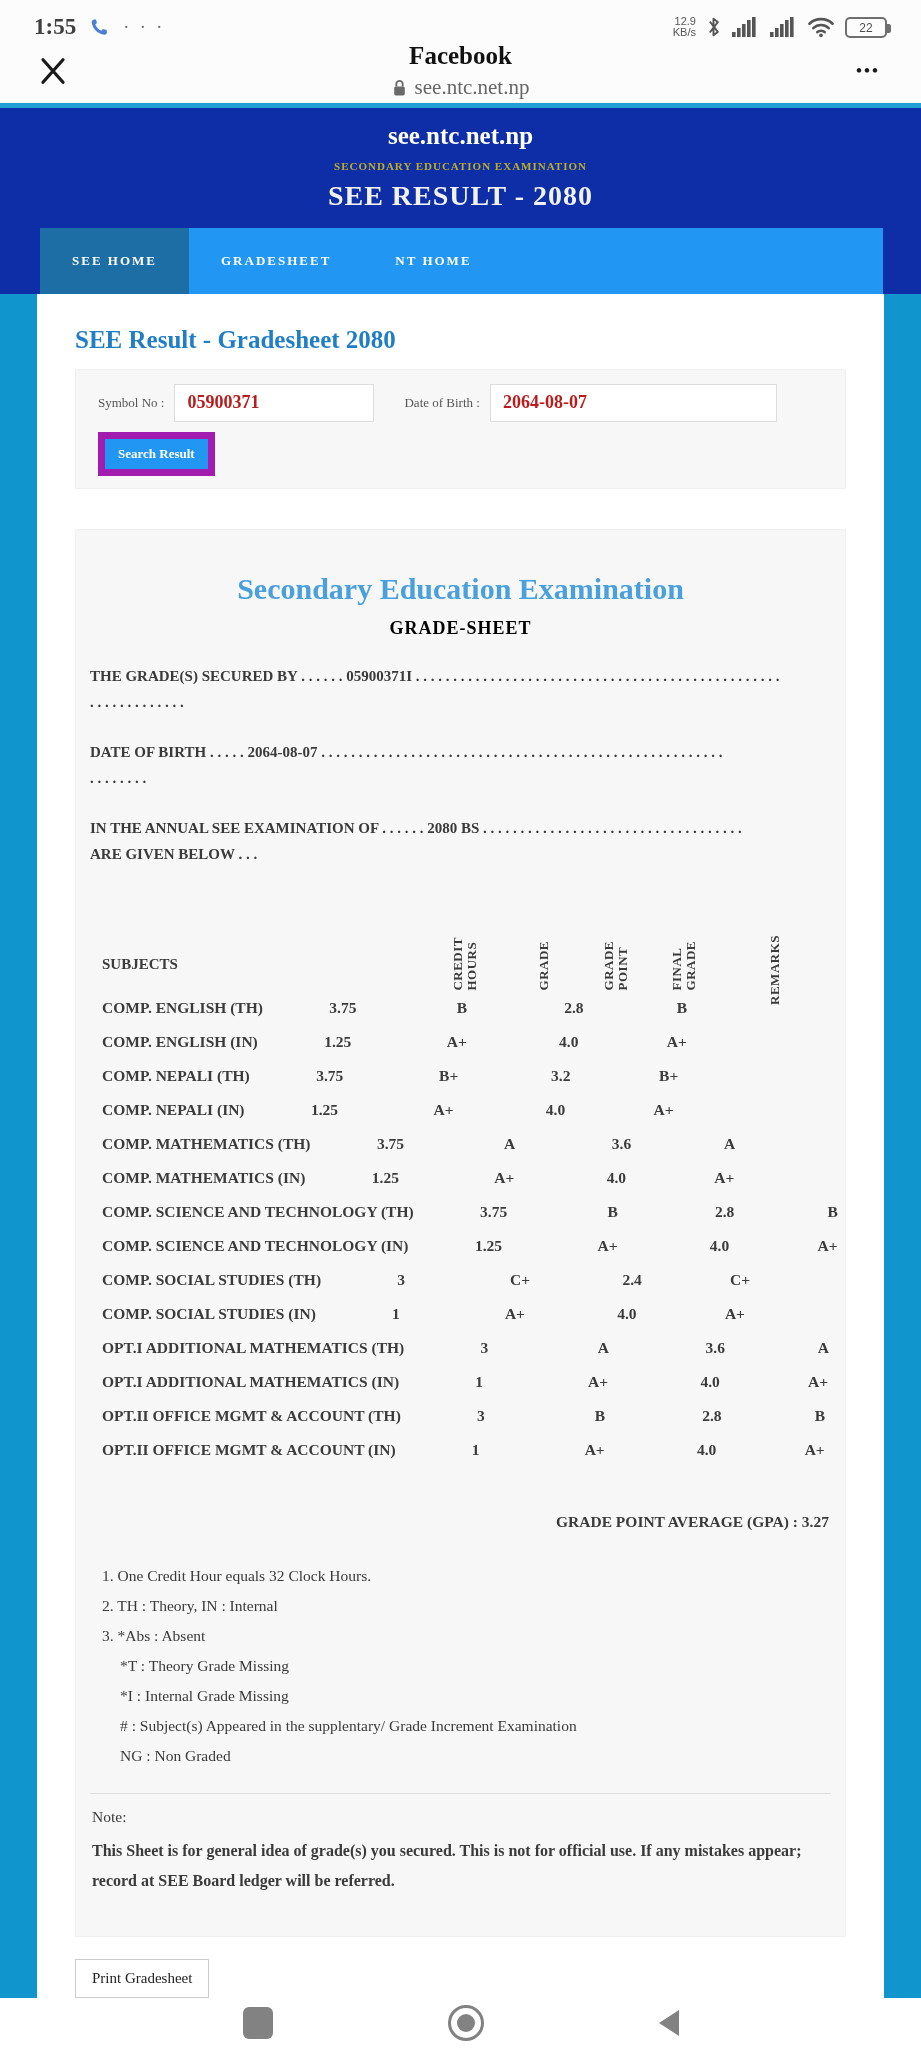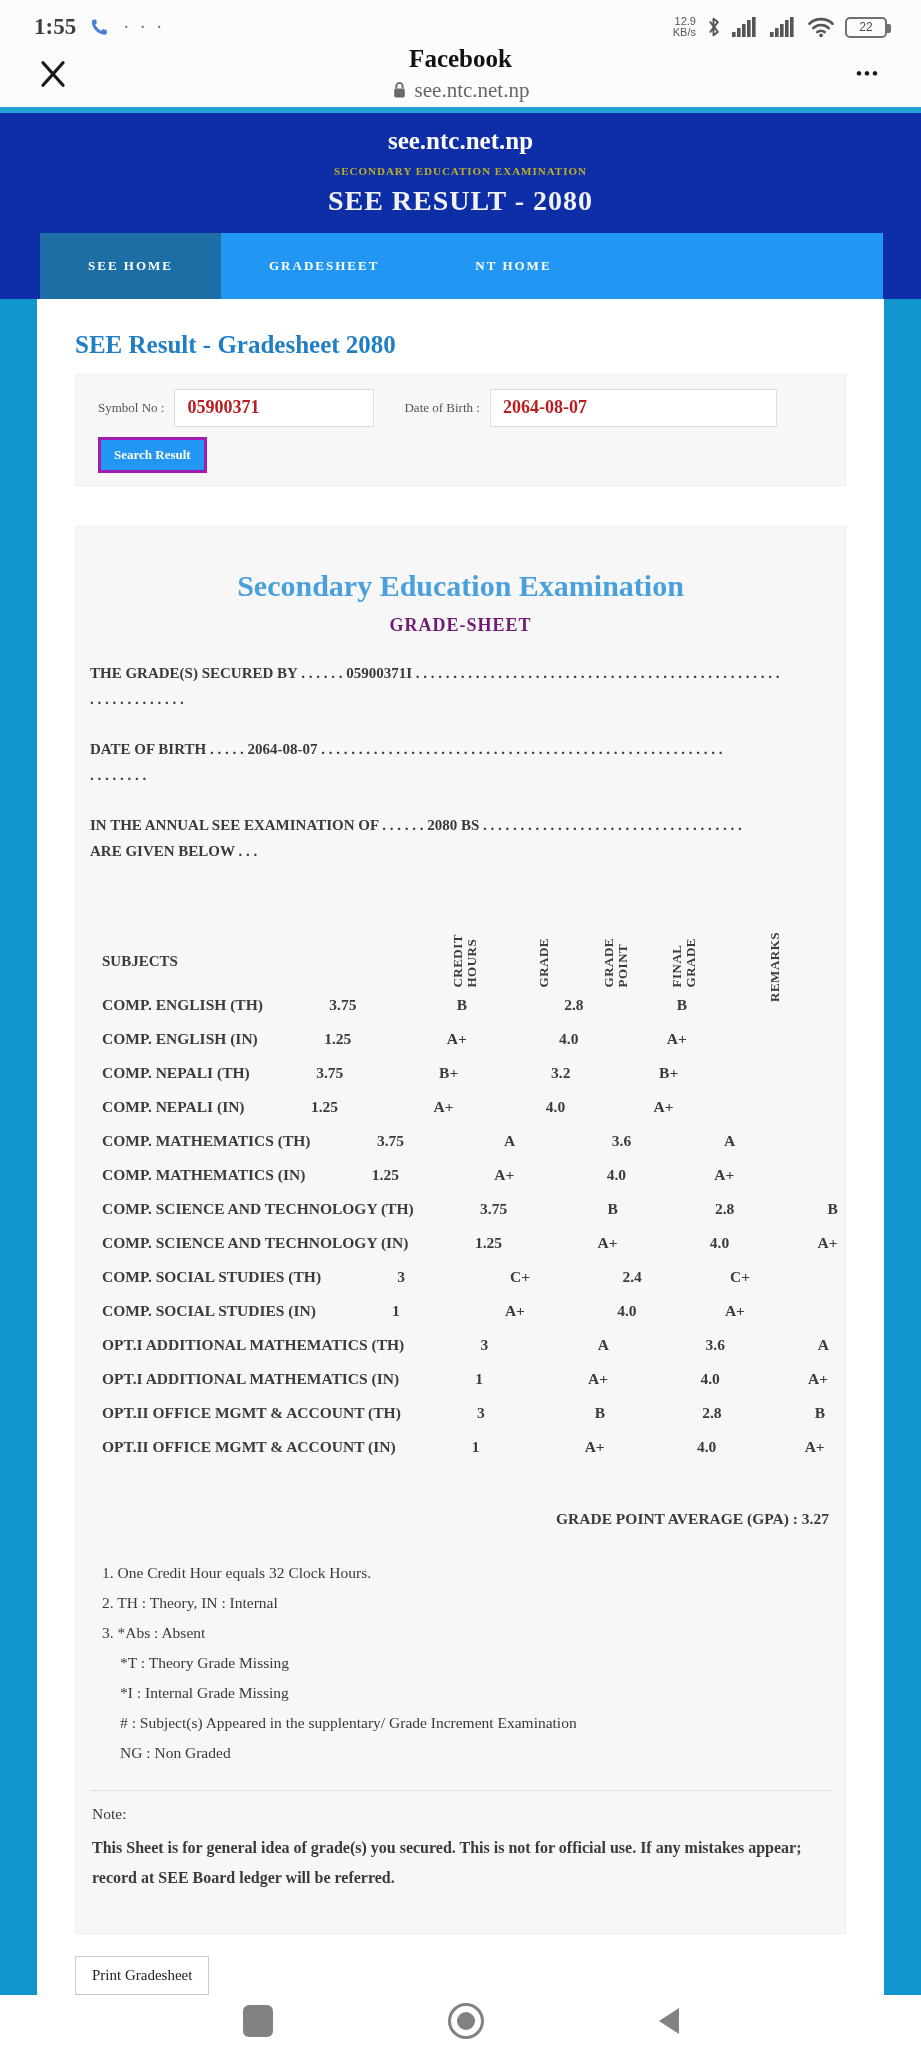--- a/index.html
+++ b/index.html
@@ -11,21 +11,21 @@
     display:flex; flex-direction:column;
   }
   
   .status-bar{
     height:62px; background:#fcfcfc; display:flex; align-items:center;
     padding:14px 34px 0 34px; color:#4a4a4a;
   }
   .status-left{ display:flex; align-items:center; gap:14px; }
   .time{ font-size:23px; font-weight:bold; color:#3f3f3f; }
   .status-dots{ font-size:18px; color:#6d6d6d; letter-spacing:3px; }
-  .status-right{ margin-left:auto; display:flex; align-items:center; gap:10px; }
+  .status-right{ margin-left:auto; display:flex; align-items:flex-end; gap:10px; }
   .net-speed{ font-size:11px; line-height:11px; color:#555; text-align:right; font-family:"Liberation Sans",sans-serif; }
   .battery{ position:relative; width:42px; height:21px; border:2px solid #6f6f6f; border-radius:5px;
     display:flex; align-items:center; justify-content:center; font-size:12px; color:#4c4c4c; font-family:"Liberation Sans",sans-serif;}
   .battery:after{ content:""; position:absolute; right:-6px; top:5px; width:4px; height:9px; background:#6f6f6f; border-radius:0 2px 2px 0;}
   
   .browser-header{
     height:120px; background:#fcfcfc; display:flex; align-items:center; padding:0 30px;
   }
   .bh-center{ flex:1; text-align:center; }
   .bh-title{ font-size:25px; font-weight:bold; color:#111; }
@@ -33,41 +33,41 @@
   .bh-url{ font-size:21px; color:#666; }
   .icon-btn{ width:46px; display:flex; align-items:center; justify-content:center; cursor:pointer; }
   .kebab{ font-size:17px; color:#1a1a1a; letter-spacing:2px; font-weight:bold; }
   
   .cyan-strip{ height:10px; background:#22a0d6; }
   .site-header{ background:#0d2ea6; padding-top:14px; }
   .sh-domain{ text-align:center; color:#fff; font-size:25px; font-weight:bold; }
   .sh-org{ text-align:center; color:#bfae22; font-size:11px; font-weight:bold; letter-spacing:1px; margin-top:10px; }
   .sh-title{ text-align:center; color:#f2f2f2; font-size:28px; font-weight:bold; margin-top:8px; letter-spacing:1px; }
   .nav-row{ margin:16px 38px 0 40px; background:#2196f3; height:66px; display:flex; }
-  .nav-tab{ height:100%; display:flex; align-items:center; padding:0 48px; color:#fff;
+  .nav-tab{ height:100%; display:flex; align-items:center; padding:0 32px; color:#fff;
     font-size:13px; font-weight:bold; letter-spacing:2px; cursor:pointer; }
   .nav-tab.active{ background:#1c6ea4; }
   
   .page-body{ flex:1; background:#1095cd; padding:0 37px; }
   .white-container{ background:#ffffff; height:100%; padding:20px 38px 0 38px; }
   .page-heading{ color:#1f7ec5; font-size:25px; font-weight:bold; margin-top:12px; }
   
   .search-panel{ background:#f7f7f7; border:1px solid #efefef; margin-top:15px; padding:14px 12px 12px 12px; }
   .sp-row{ display:flex; align-items:center; }
   .sp-label{ font-size:13px; color:#555; padding:0 10px; white-space:nowrap; }
   .sp-input{ border:1px solid #ddd; background:#fff; height:38px; font-size:18px; font-weight:bold;
     color:#b91c1c; padding:0 12px; font-family:"Liberation Serif",serif; }
   .sp-input.symbol{ width:200px; }
   .sp-input.dob{ width:287px; }
-  .search-btn{ margin-top:10px; margin-left:10px; background:#2196f3; color:#fff; border:3px solid #a21caf;
+  .search-btn{ margin-top:10px; margin-left:10px; background:#2196f3; color:#fff; border:7px solid #a21caf;
     font-size:13px; font-weight:bold; padding:7px 13px; cursor:pointer; font-family:"Liberation Serif",serif; }
   
   .sheet-panel{ background:#f7f7f7; border:1px solid #f0f0f0; margin-top:40px; padding:30px 14px 40px 14px; }
   .sheet-title{ text-align:center; color:#4aa0dd; font-size:30px; font-weight:bold; margin-top:12px; }
-  .sheet-subtitle{ text-align:center; color:#701a75; font-size:18px; font-weight:bold; letter-spacing:1px; margin-top:12px; }
+  .sheet-subtitle{ text-align:center; color:#000000; font-size:18px; font-weight:bold; letter-spacing:1px; margin-top:12px; }
   .statement{ margin-top:24px; font-size:15px; font-weight:bold; color:#3a3a3a; line-height:26px; }
   .st-line{ white-space:nowrap; overflow:hidden; }
   
   .grade-table{ margin-top:20px; }
   .gt-grid{ display:grid; grid-template-columns:1fr 80px 78px 66px 70px 112px; align-items:center; }
   .gt-header{ align-items:end; height:104px; }
   .gt-header .col-subjects{ font-size:15px; font-weight:bold; padding-left:12px; padding-bottom:18px; }
   .rot{ writing-mode:vertical-rl; transform:rotate(180deg); font-size:13px; font-weight:bold;
     line-height:14px; white-space:pre-line; justify-self:center; text-align:left; letter-spacing:0.5px; }
   .rot.remarks{ margin-bottom:-14px; }

